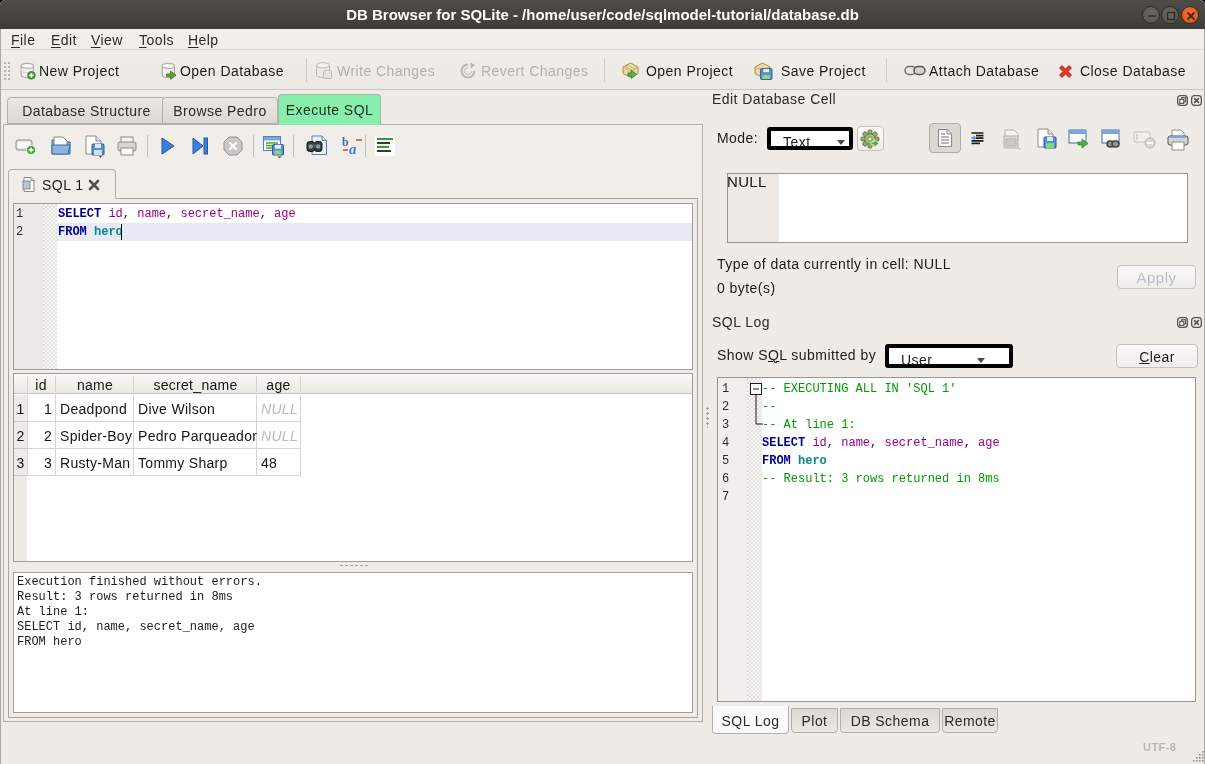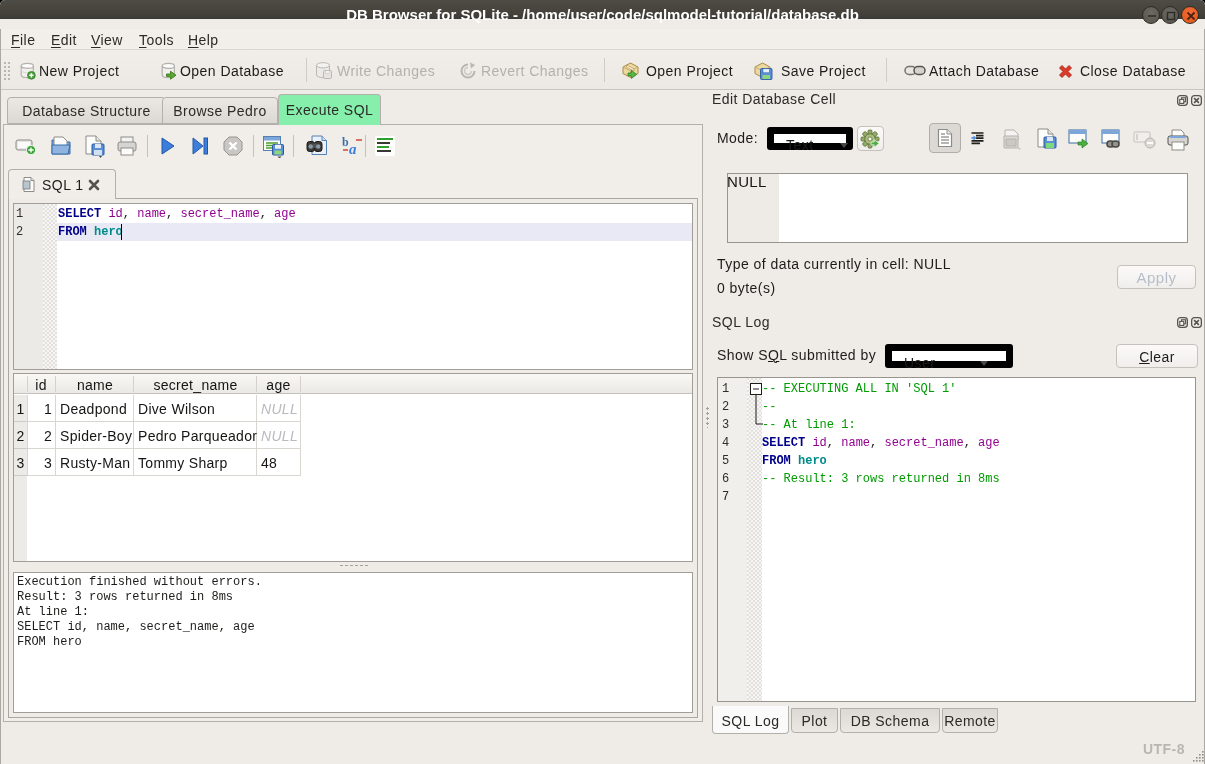--- a/index.html
+++ b/index.html
@@ -1,21 +1,21 @@
 <!DOCTYPE html>
 <html><head>
 <meta charset="utf-8">
 <style>
 * { margin:0; padding:0; box-sizing:border-box; }
 html,body { width:1205px; height:764px; overflow:hidden; }
 body { font-family:"Liberation Sans", sans-serif; font-size:14px; letter-spacing:0.45px; color:#1d1c1a; background:#000; position:relative; }
 .abs { position:absolute; }
 .win { position:absolute; left:0; top:0; width:1205px; height:764px; background:#efece7; border-radius:5px 5px 0 0; overflow:hidden; }
 
-.titlebar { position:absolute; left:0; top:0; width:1205px; height:19px; background:linear-gradient(#4e4c46, #434139 75%, #3c3a35); border-radius:5px 5px 0 0; }
+.titlebar { position:absolute; left:0; top:0; width:1205px; height:29px; background:linear-gradient(#4e4c46, #434139 75%, #3c3a35); border-radius:5px 5px 0 0; }
 .title-text { position:absolute; left:0; right:0; top:6px; text-align:center; color:#fff; font-weight:bold; font-size:15px; letter-spacing:0; }
 .winbtn { position:absolute; top:6px; width:18px; height:18px; border-radius:50%; background:radial-gradient(circle at 50% 35%, #6b6960, #55534b); border:1px solid #2e2c28; }
 .winbtn svg { position:absolute; left:0; top:0; }
 .winbtn.close { background:radial-gradient(circle at 50% 35%, #f26b3a, #e05714); }
 
 .menubar { position:absolute; left:0; top:29px; width:1205px; height:21px; background:#f2efeb; border-bottom:1px solid #dbd8d4; }
 .menuitem { position:absolute; top:3px; font-size:14px; color:#2c2a27; }
 .menuitem u { text-decoration-thickness:1px; text-underline-offset:2px; }
 
 .toolbar { position:absolute; left:0; top:50px; width:1205px; height:40px; background:linear-gradient(#f1eeea,#ece9e4); border-bottom:1px solid #c9c6c1; }
@@ -40,21 +40,21 @@
 
 .sicon { position:absolute; top:9px; width:24px; height:24px; }
 
 .gut-num { position:absolute; font-family:"Liberation Mono", monospace; font-size:12px; color:#2f2d2a; letter-spacing:0; }
 
 .gcell { position:absolute; font-size:14px; color:#161513; overflow:hidden; white-space:nowrap; letter-spacing:0.3px; }
 
 .docktitle { position:absolute; font-size:14px; color:#2b2a27; }
 .dockbtn { position:absolute; width:11px; height:11px; }
 .btn { position:absolute; background:linear-gradient(#fbfaf9,#f0eeeb); border:1px solid #c5c2bd; border-radius:4px; text-align:center; }
-.combo { position:absolute; background:#fff; border:7px solid #000000; border-radius:3px; font-size:14px; }
+.combo { position:absolute; background:#fff; border:4px solid #000000; border-radius:3px; font-size:14px; }
 .caret { position:absolute; width:0; height:0; border-left:4px solid transparent; border-right:4px solid transparent; border-top:5px solid #4a4845; }
 
 .stab { position:absolute; height:25px; top:708px; background:linear-gradient(#dcd9d4,#ebe8e4); border:1px solid #b3b0ab; border-radius:0 0 4px 4px; text-align:center; padding-top:4px; font-size:14px; color:#2c2a27; }
 .stab.active { top:706px; height:28px; background:#fbfafa; border-top:none; padding-top:7px; z-index:5; }
 </style>
 </head>
 <body>
 <div class="win">
 
 <div class="titlebar">
@@ -420,21 +420,21 @@
 </div>
 
 <div class="stab active" style="left:712px; width:77px;">SQL Log</div>
 <div class="stab" style="left:791px; width:47px;">Plot</div>
 <div class="stab" style="left:840px; width:100px;">DB Schema</div>
 <div class="stab" style="left:942px; width:56px;">Remote</div>
 
 <div class="abs" style="left:0; top:29px; width:1px; height:735px; background:#aba8a3;"></div>
 <div class="abs" style="left:1204px; top:29px; width:1px; height:735px; background:#aba8a3;"></div>
 
-<div class="abs" style="left:1143px; top:741px; font-size:14px; font-weight:bold; color:#b9b6b2;">UTF-8</div>
+<div class="abs" style="left:1143px; top:741px; font-size:11px; font-weight:bold; color:#b9b6b2;">UTF-8</div>
 <svg class="abs" style="left:1191px; top:749px;" width="14" height="15">
   <g fill="#8f8d88">
   <rect x="11" y="2" width="1.6" height="1.6"></rect>
   <rect x="8" y="5" width="1.6" height="1.6"></rect>
         <rect x="11" y="5" width="1.6" height="1.6"></rect>
   <rect x="5" y="8" width="1.6" height="1.6"></rect>
         <rect x="8" y="8" width="1.6" height="1.6"></rect>
         <rect x="11" y="8" width="1.6" height="1.6"></rect>
   <rect x="2" y="11" width="1.6" height="1.6"></rect>
         <rect x="5" y="11" width="1.6" height="1.6"></rect>

